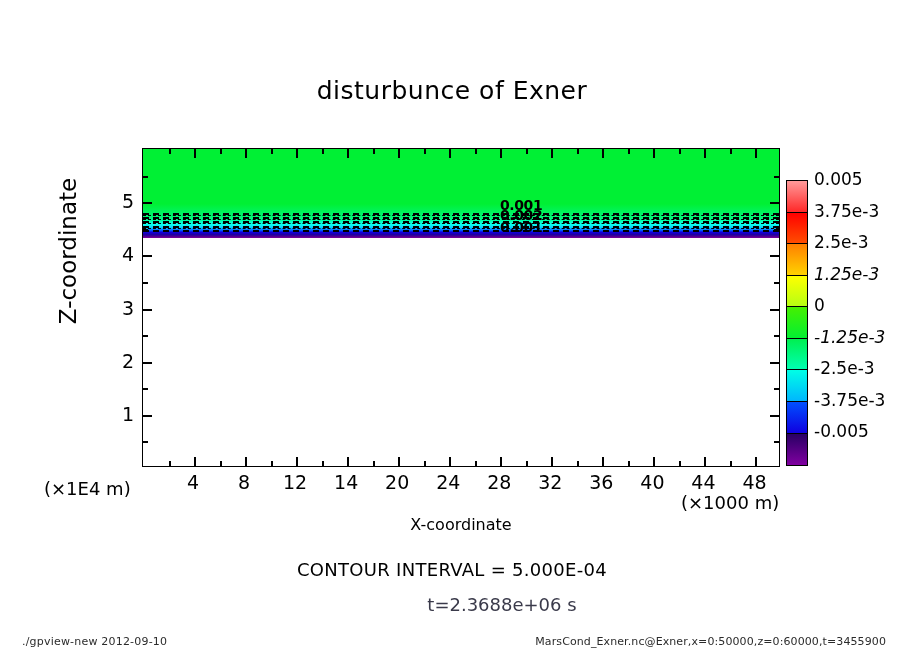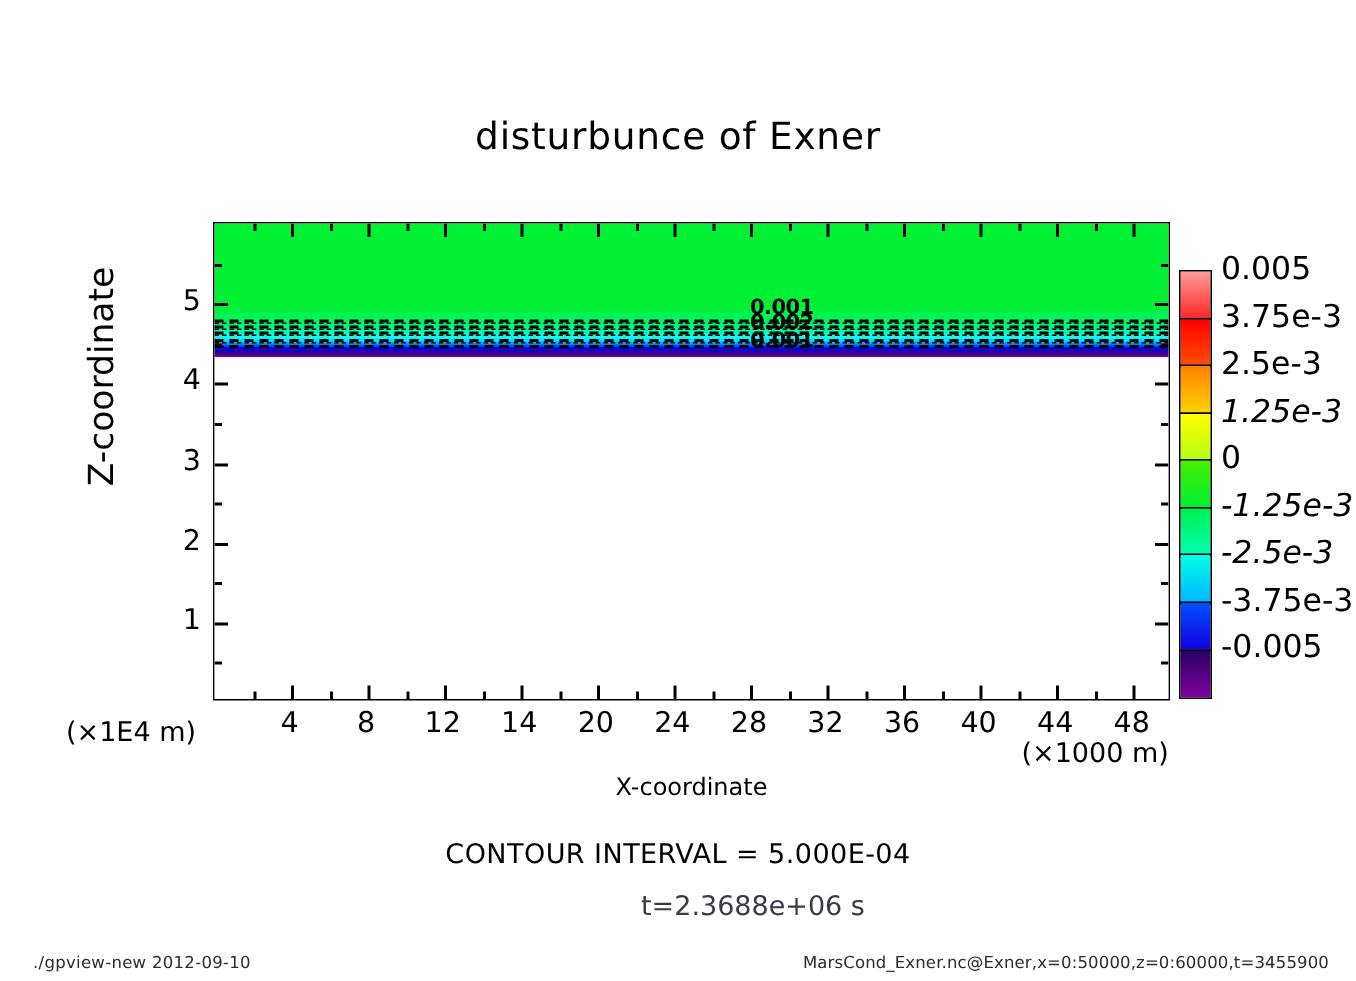--- a/index.html
+++ b/index.html
@@ -217,21 +217,21 @@
   #colorbar-labels {
     position: absolute;
     left: 814px;
     top: 180px;
     width: 90px;
     height: 284px;
   }
   #colorbar-labels span {
     position: absolute;
     left: 0;
-    font-size: 21px;
+    font-size: 17px;
     line-height: 1;
     white-space: nowrap;
     transform: translateY(-52%);
   }
 
   
   #contour-interval {
     position: absolute;
     left: 0;
     top: 559px;
@@ -410,21 +410,21 @@
     <div class="cb-band" style="height: 33.2556px; background: linear-gradient(rgb(0, 80, 255) 0%, rgb(16, 0, 224) 100%);"></div>
     <div class="cb-band" style="height: 33.2556px; background: linear-gradient(rgb(40, 0, 100) 0%, rgb(128, 0, 160) 100%);"></div>
   </div>
 <div id="colorbar-labels">
     <span style="top: 0px;">0.005</span>
     <span style="top: 31.5556px;">3.75e-3</span>
     <span style="top: 63.1111px;">2.5e-3</span>
     <span style="top: 94.6667px; font-style: italic;">1.25e-3</span>
     <span style="top: 126.222px;">0</span>
     <span style="top: 157.778px; font-style: italic;">-1.25e-3</span>
-    <span style="top: 189.333px; font-style: italic;">-2.5e-3</span>
+    <span style="top: 189.333px;">-2.5e-3</span>
     <span style="top: 220.889px;">-3.75e-3</span>
     <span style="top: 252.444px;">-0.005</span>
   </div>
 
 <div id="contour-interval">CONTOUR INTERVAL = 5.000E-04</div>
 <div id="time-stamp">t=2.3688e+06 s</div>
 <div id="footer-left">./gpview-new  2012-09-10</div>
 <div id="footer-right">MarsCond_Exner.nc@Exner,x=0:50000,z=0:60000,t=3455900</div>
 
 </body></html>

